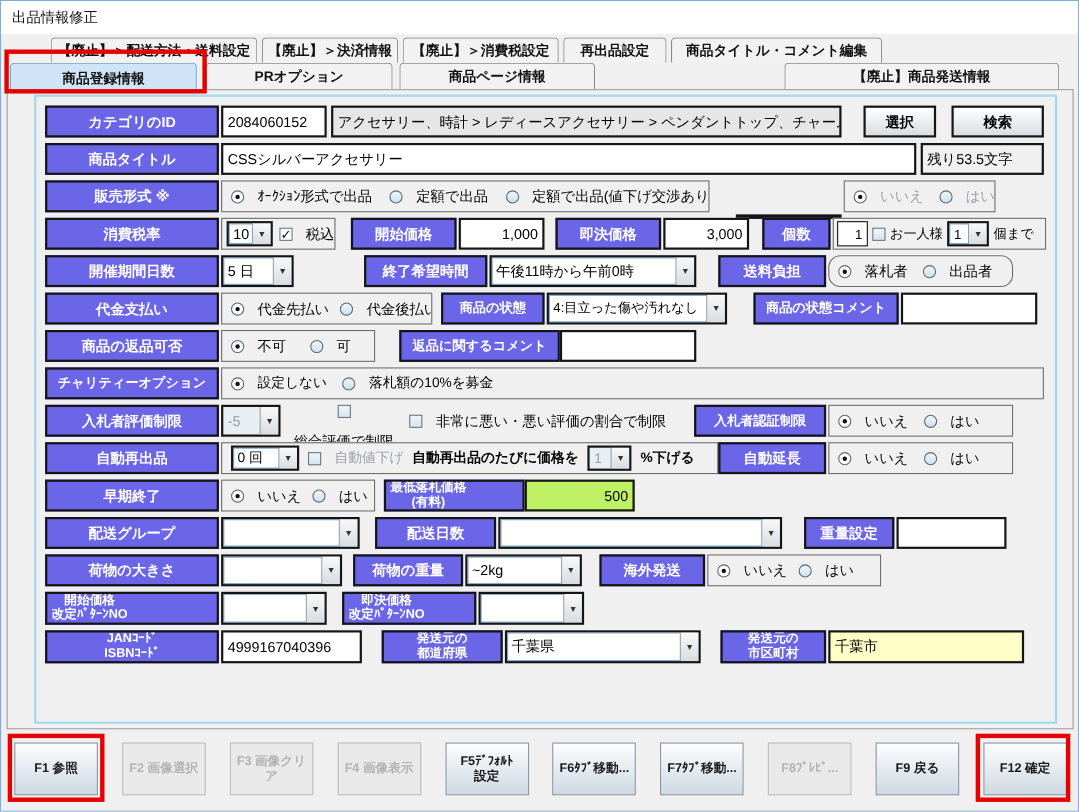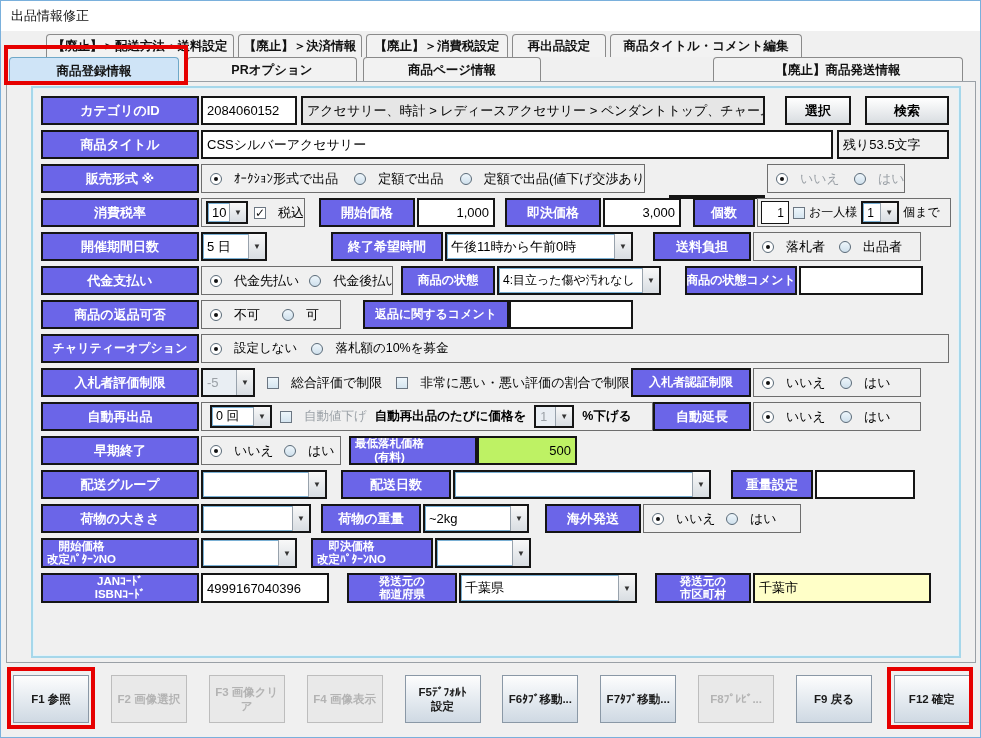--- a/index.html
+++ b/index.html
@@ -178,21 +178,21 @@
         <div class="combo" style="width:66px;margin-left:2px;">
             <span class="cval">5 日</span>
             <span class="carr">▼</span>
           </div>
         <div class="lbl" style="width:112px;margin-left:64px;">終了希望時間</div>
         <div class="combo" style="width:188px;margin-left:2px;">
             <span class="cval">午後11時から午前0時</span>
             <span class="carr">▼</span>
           </div>
         <div class="lbl push" style="width:98px;">送料負担</div>
-        <div class="grp" style="width:168px;margin-left:2px;margin-right:30px;">
+        <div class="grp" style="width:168px;margin-left:2px;margin-right:30px;border-radius:11px;">
           <span class="opt">
               <span class="radio on"></span>
               <span>落札者</span>
             </span>
           <span class="opt">
               <span class="radio"></span>
               <span>出品者</span>
             </span>
         </div>
       </div>
@@ -207,21 +207,21 @@
           <span class="opt">
               <span class="radio"></span>
               <span>代金後払い</span>
             </span>
         </div>
         <div class="lbl" style="width:94px;margin-left:8px;font-size:12px;">商品の状態</div>
         <div class="combo" style="width:164px;margin-left:2px;font-size:12px;">
             <span class="cval">4:目立った傷や汚れなし</span>
             <span class="carr">▼</span>
           </div>
-        <div class="lbl" style="width:112px;margin-left:24px;font-size:12px;">商品の状態コメント</div>
+        <div class="lbl" style="width:132px;margin-left:24px;font-size:12px;">商品の状態コメント</div>
         <div class="fld" style="width:124px;margin-left:2px;"></div>
       </div>
 
       <div class="row">
         <div class="lbl" style="width:158px;">商品の返品可否</div>
         <div class="grp" style="width:140px;margin-left:2px;gap:22px;">
           <span class="opt">
               <span class="radio on"></span>
               <span>不可</span>
             </span>
@@ -247,21 +247,21 @@
             </span>
         </div>
       </div>
 
       <div class="row">
         <div class="lbl" style="width:158px;">入札者評価制限</div>
         <div class="combo dis" style="width:54px;margin-left:2px;">
             <span class="cval">-5</span>
             <span class="carr">▼</span>
           </div>
-        <span class="opt" style="margin-left:12px;">
+        <span class="opt" style="margin-left:12px;flex-direction:column;">
             <span class="cb"></span>
             <span>総合評価で制限</span>
           </span>
         <span class="opt" style="margin-left:14px;">
             <span class="cb"></span>
             <span>非常に悪い・悪い評価の割合で制限</span>
           </span>
         <div class="lbl push" style="width:120px;font-size:12px;font-family:Liberation Mono, monospace;">入札者認証制限</div>
         <div class="grp" style="width:168px;margin-left:2px;margin-right:30px;">
           <span class="opt">

